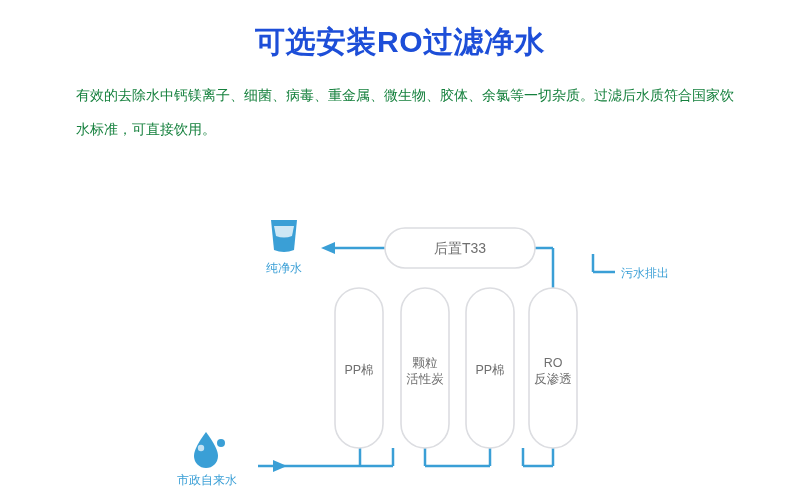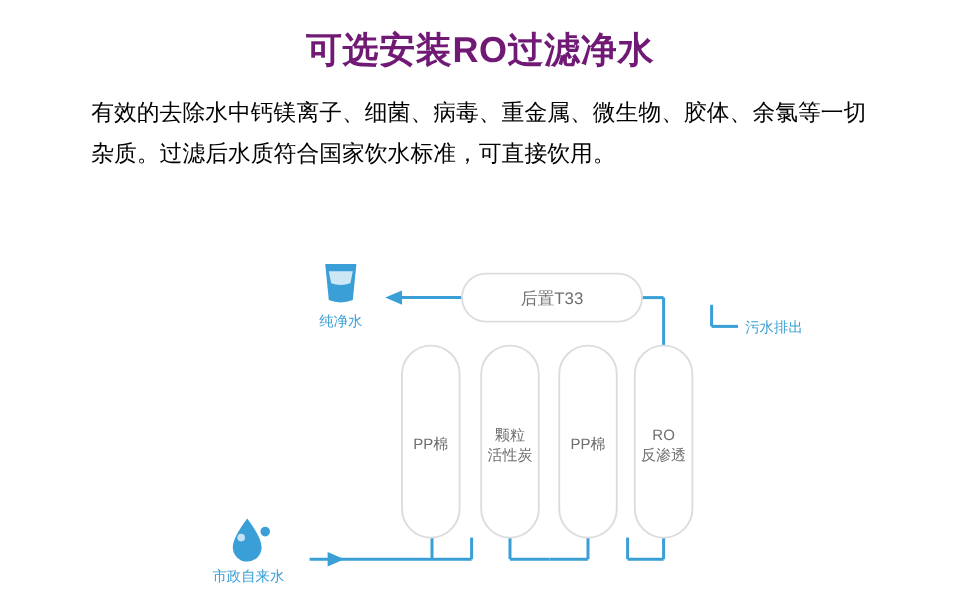--- a/index.html
+++ b/index.html
@@ -20,31 +20,31 @@
     height: 500px;
   }
   .title {
     position: absolute;
     top: 22px;
     left: 0;
     width: 800px;
     text-align: center;
     font-size: 30px;
     font-weight: bold;
-    color: #701a75;
+    color: #1d4ed8;
     letter-spacing: 0.5px;
   }
   .subtitle {
     position: absolute;
     top: 78px;
     left: 76px;
     width: 660px;
-    font-size: 19px;
+    font-size: 14px;
     line-height: 34px;
-    color: #000000;
+    color: #15803d;
   }
   .diagram {
     position: absolute;
     left: 0;
     top: 200px;
     width: 800px;
     height: 300px;
     padding-left: 15px;
   }
   .diagram svg {

